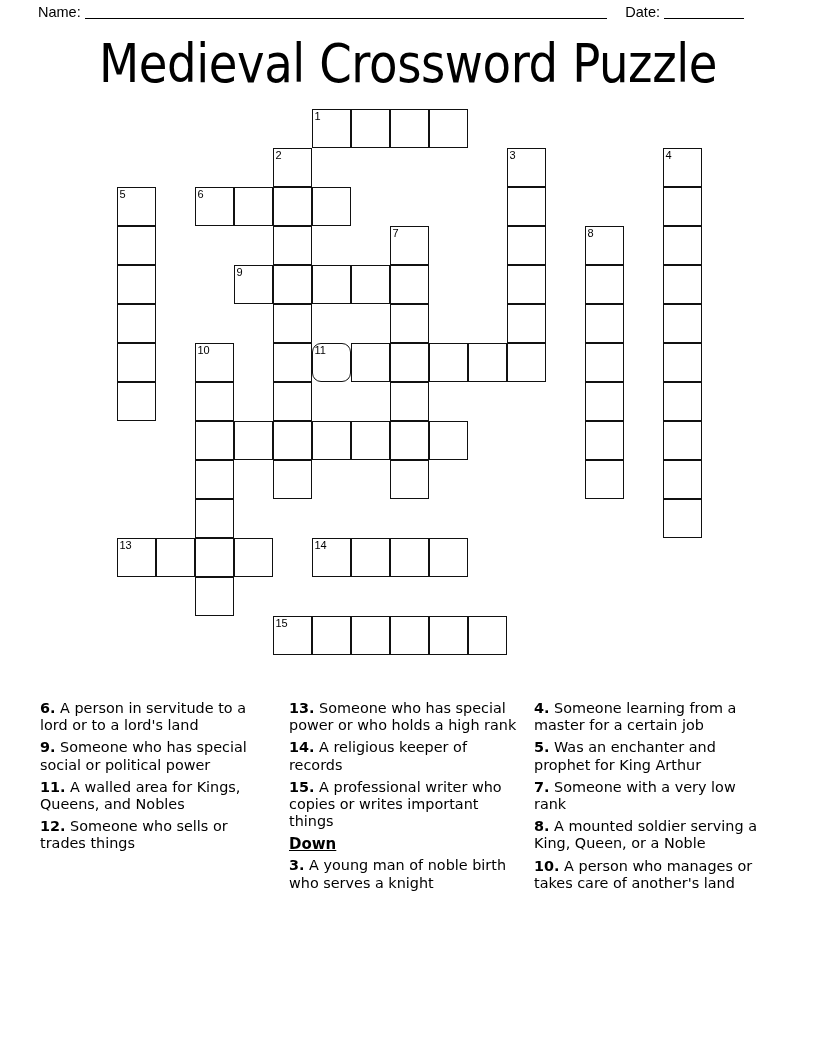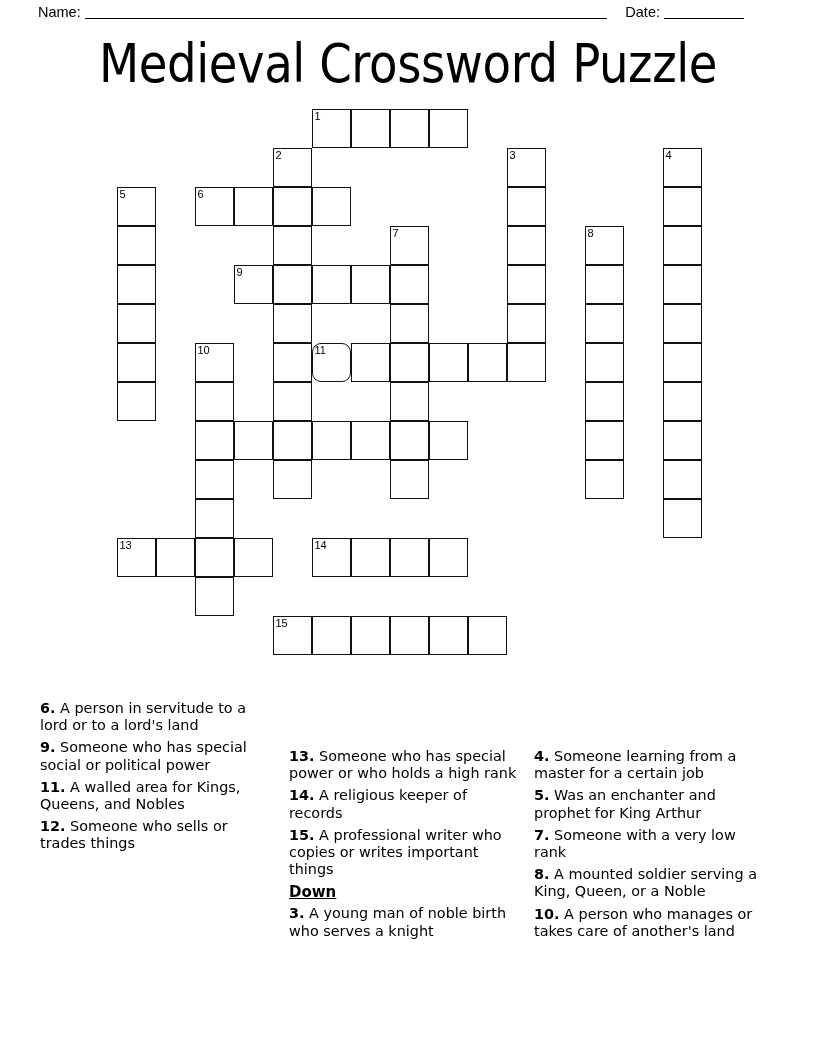--- a/index.html
+++ b/index.html
@@ -80,21 +80,21 @@
     position:absolute;
     left:40px; top:700px;
     width:736px;
     display:flex;
     gap:0px;
   }
   .clue-col {
     width:245px;
     padding-right:12px;
   }
-  .clue-col + .clue-col { padding-left:4px;margin-top:48px; }
+  .clue-col + .clue-col { padding-left:4px; }
   .clue-heading {
     font-family:"DejaVu Sans", sans-serif;
     font-size:15px;
     font-weight:bold;
     text-decoration:underline;
     line-height:19px;
     margin:0 0 3px 0;
   }
   .clue {
     font-family:"DejaVu Sans", sans-serif;

